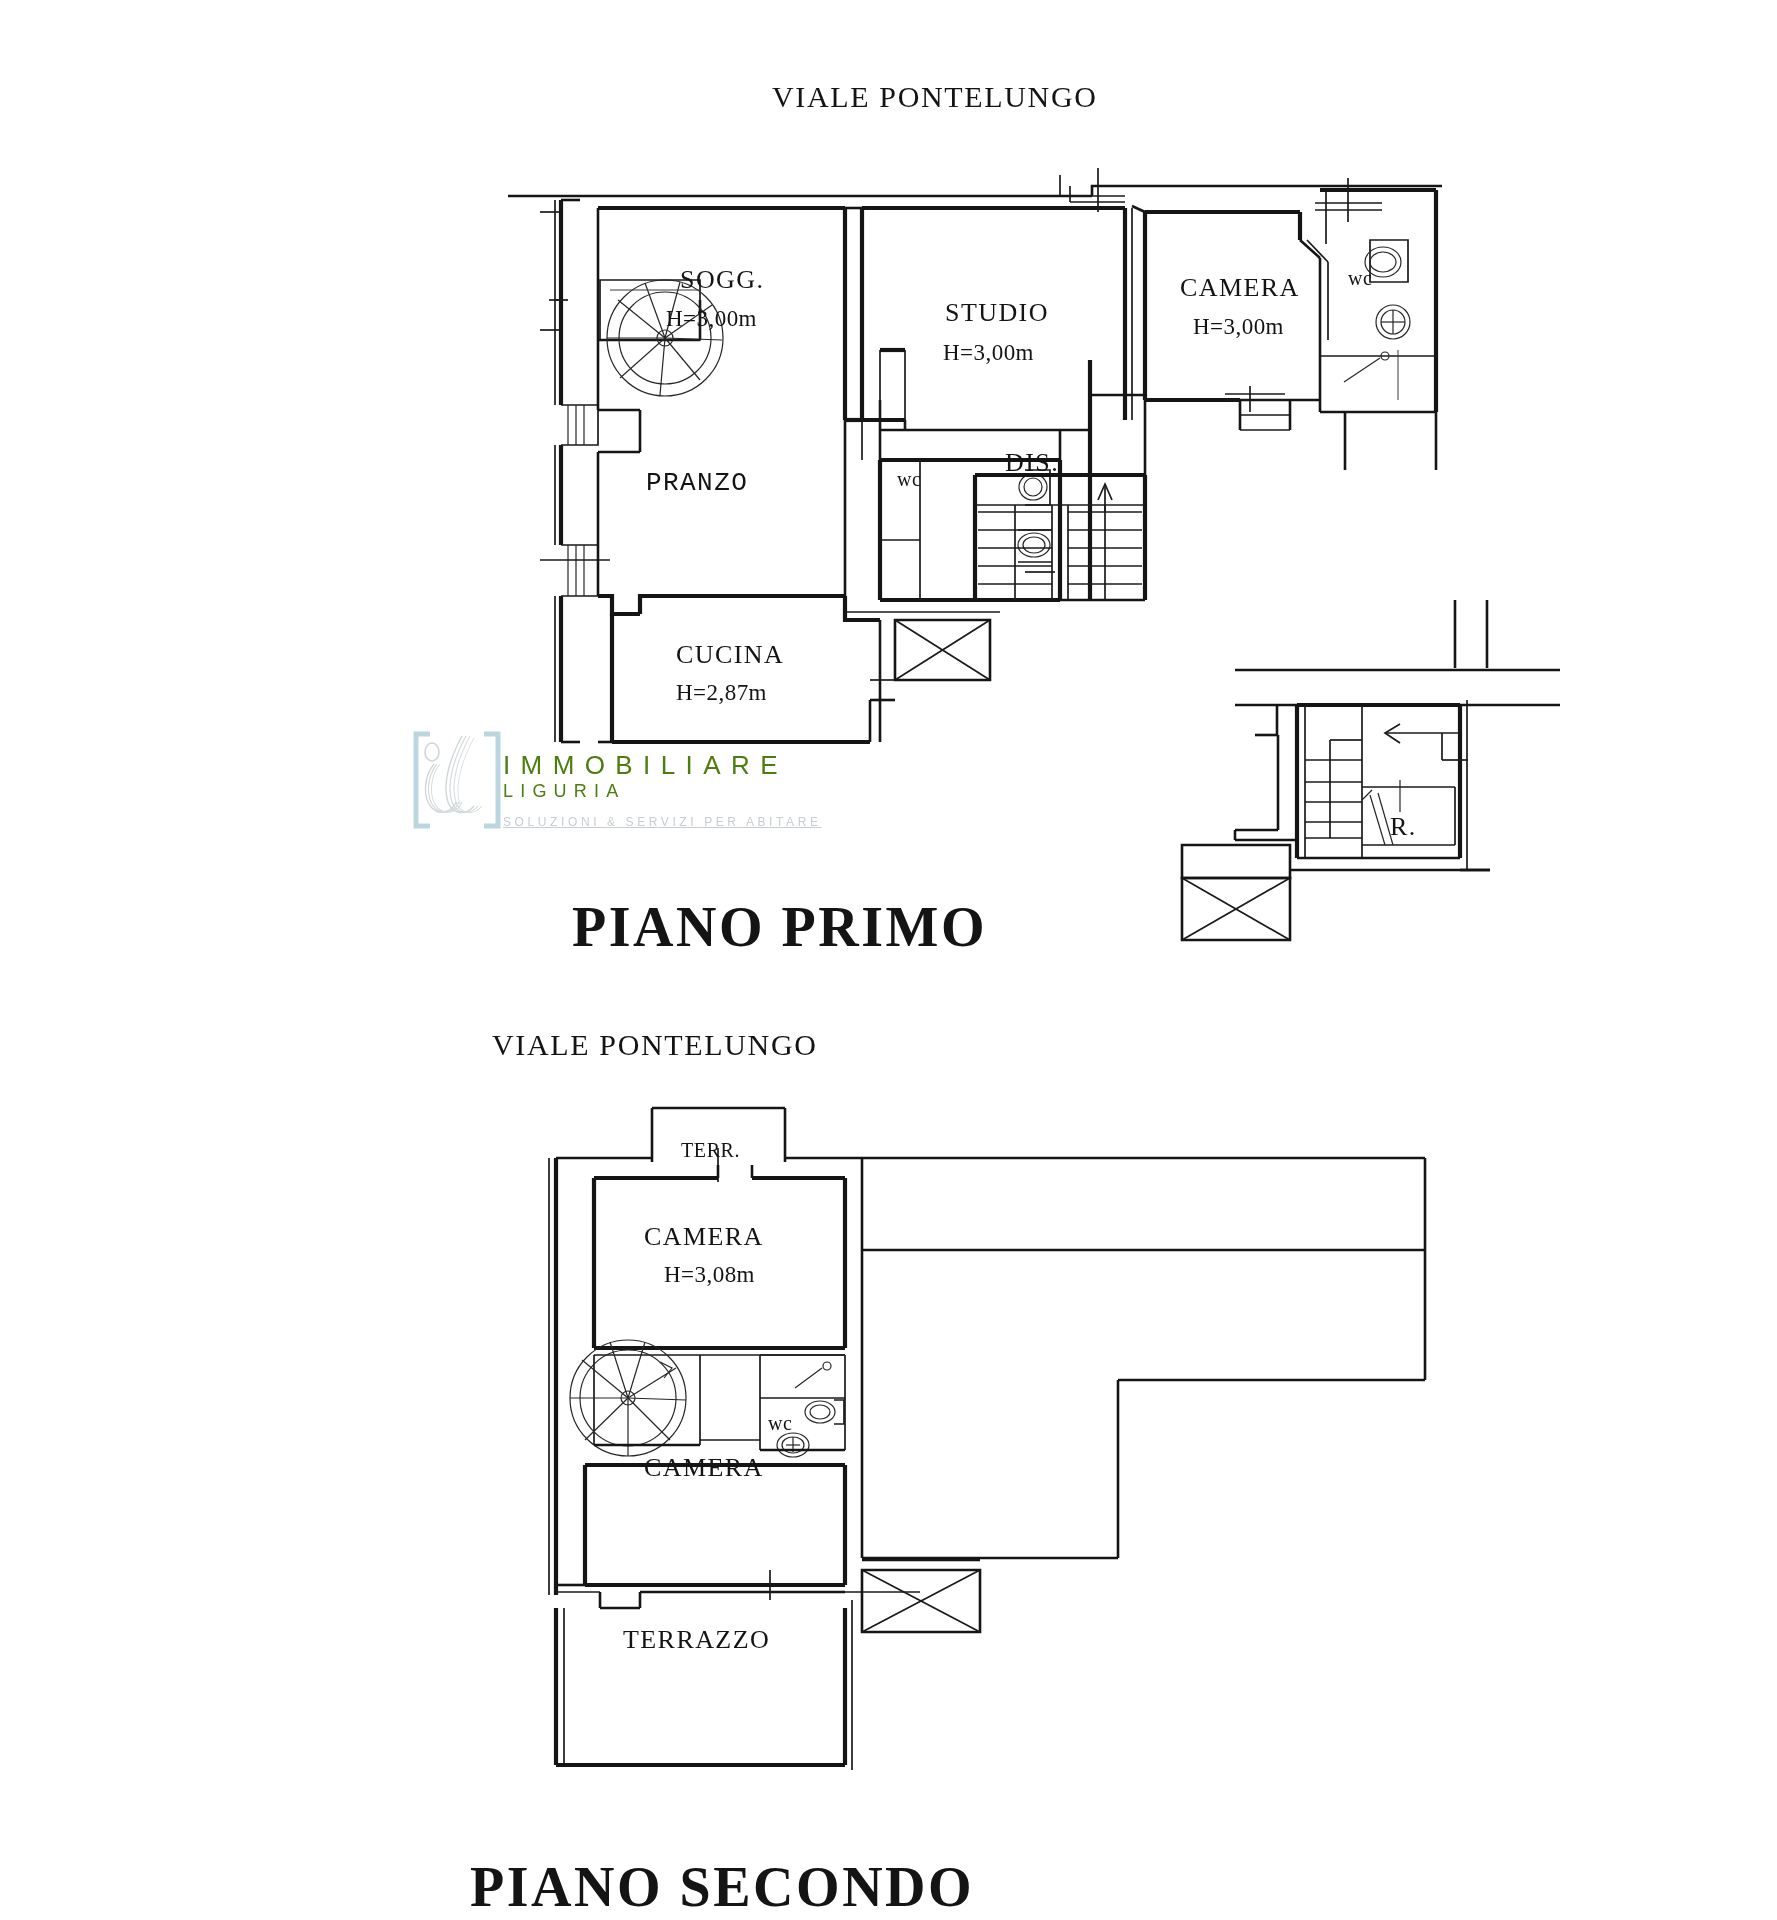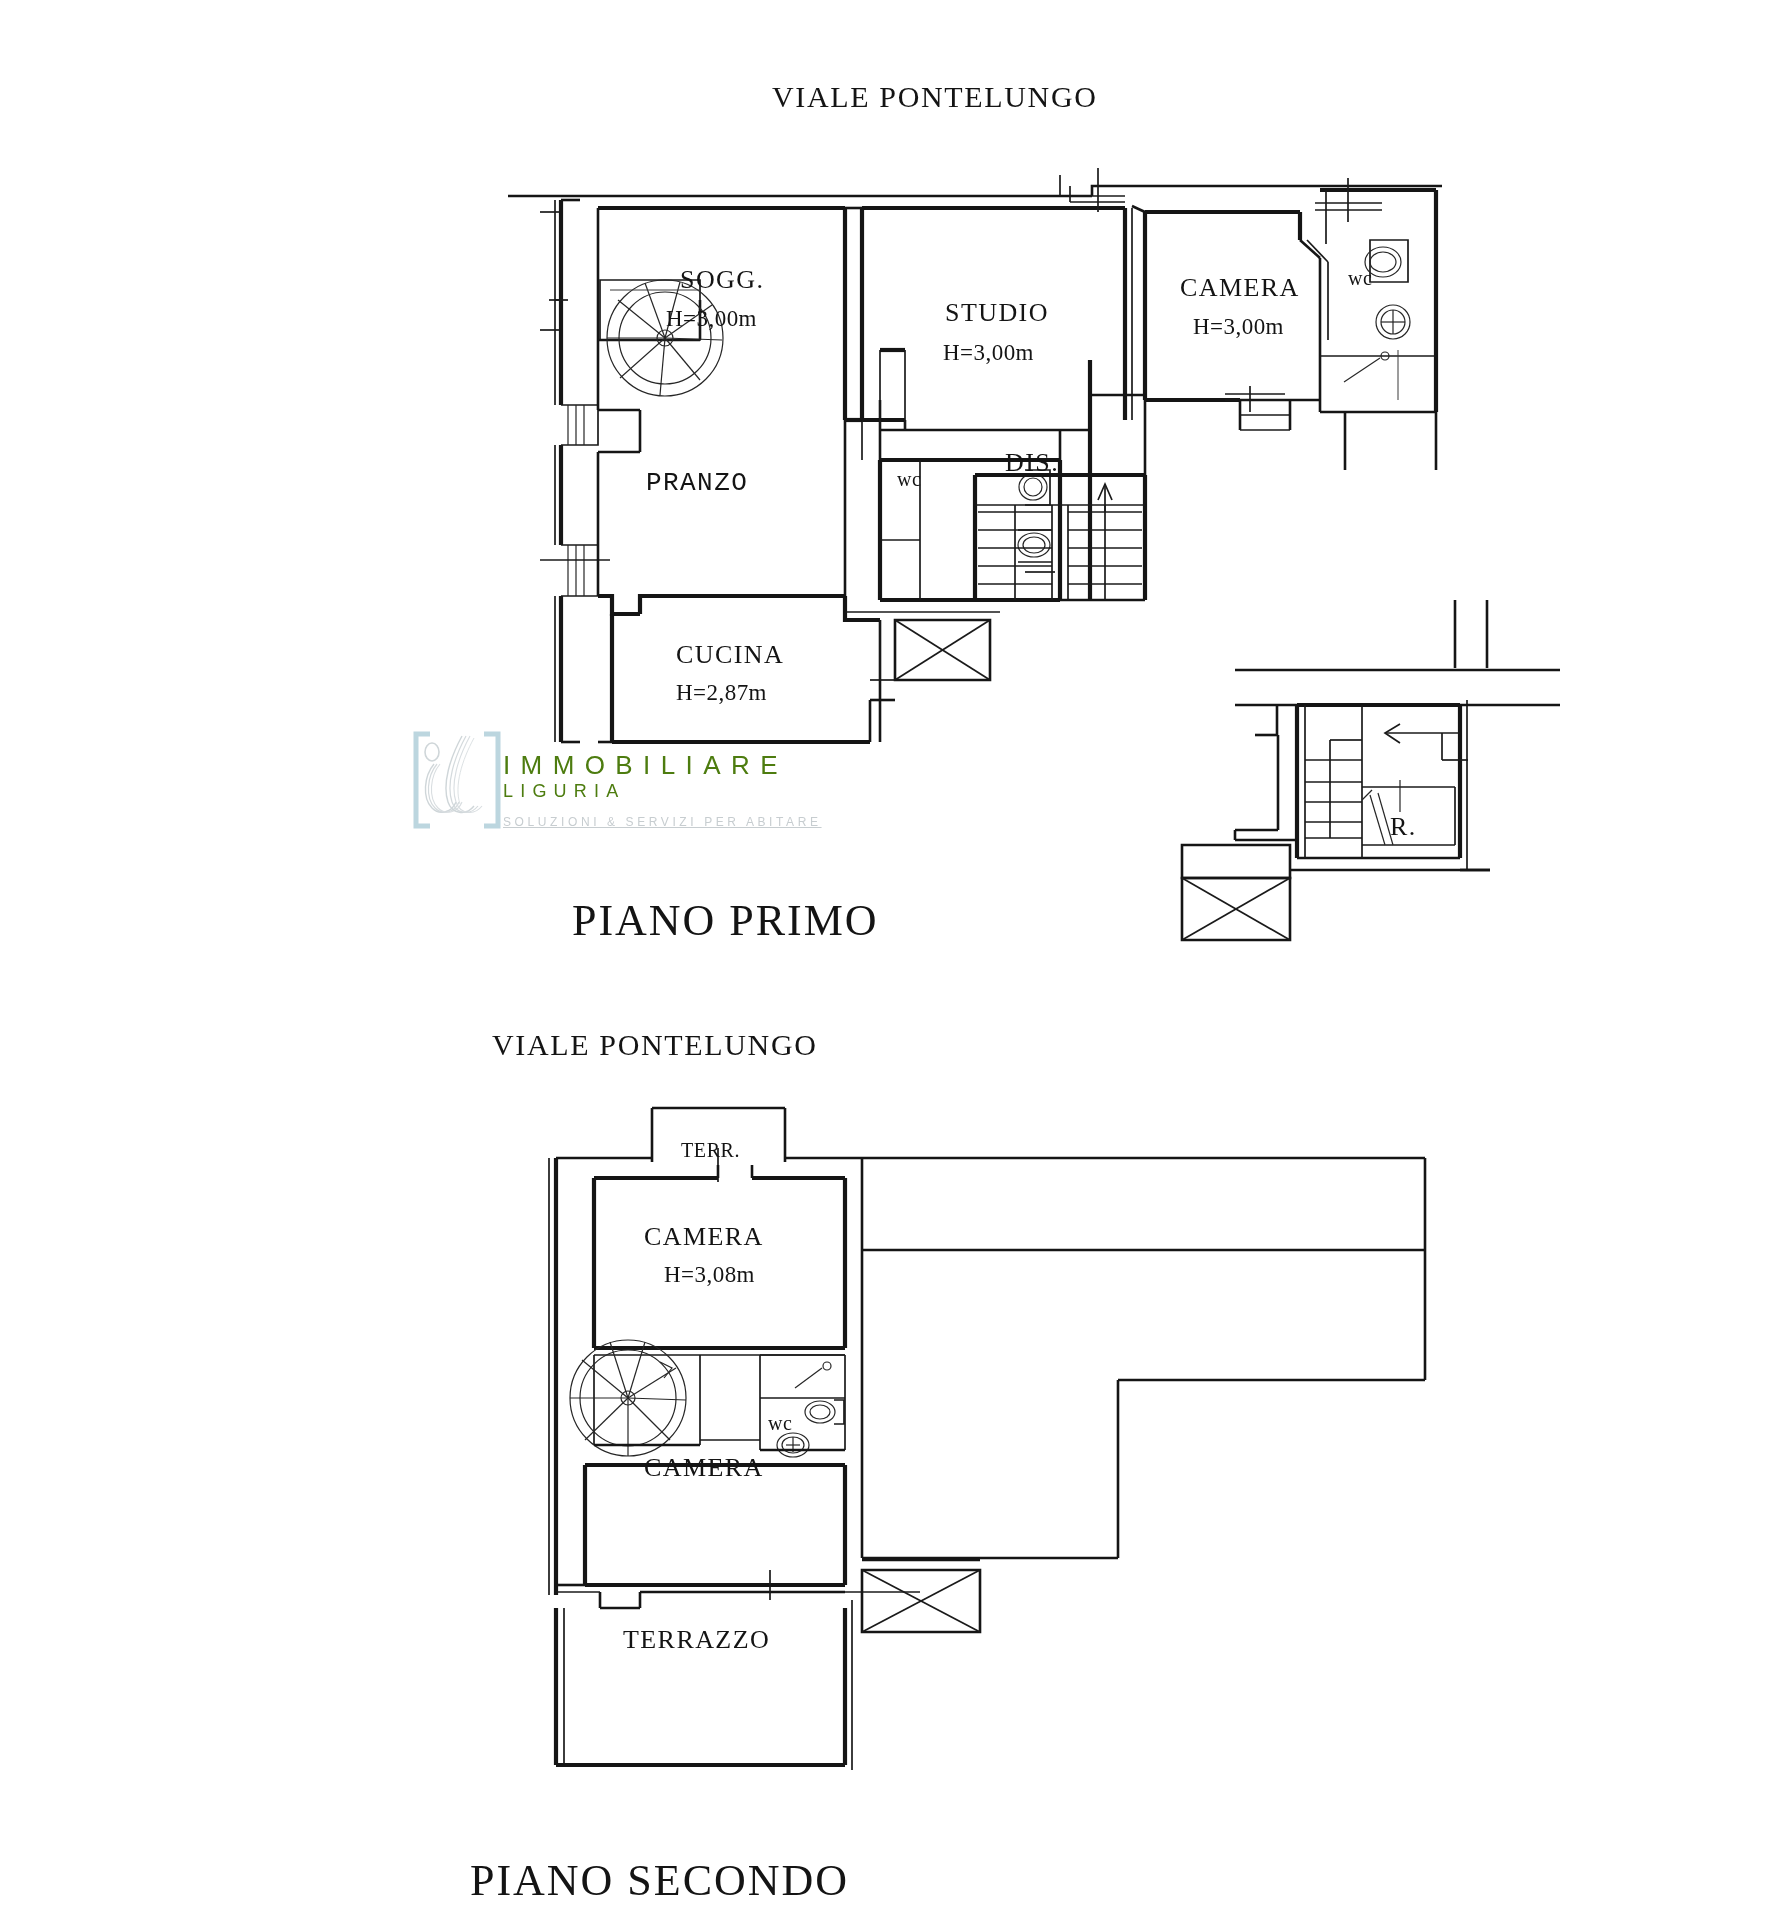--- a/index.html
+++ b/index.html
@@ -28,23 +28,23 @@
     font-family: "Liberation Serif", "DejaVu Serif", serif;
     color: #141414;
     letter-spacing: 0.02em;
   }
   .street-label {
     font-size: 30px;
     letter-spacing: 0.055em;
     font-weight: 400;
   }
   .floor-title {
-    font-size: 44px;
+    font-size: 56px;
     letter-spacing: 0.045em;
-    font-weight: 400;
+    font-weight: 700;
   }
   .room-label {
     font-size: 26px;
     letter-spacing: 0.055em;
   }
   .room-h {
     font-size: 23px;
     letter-spacing: 0.02em;
   }
   .small-label {

